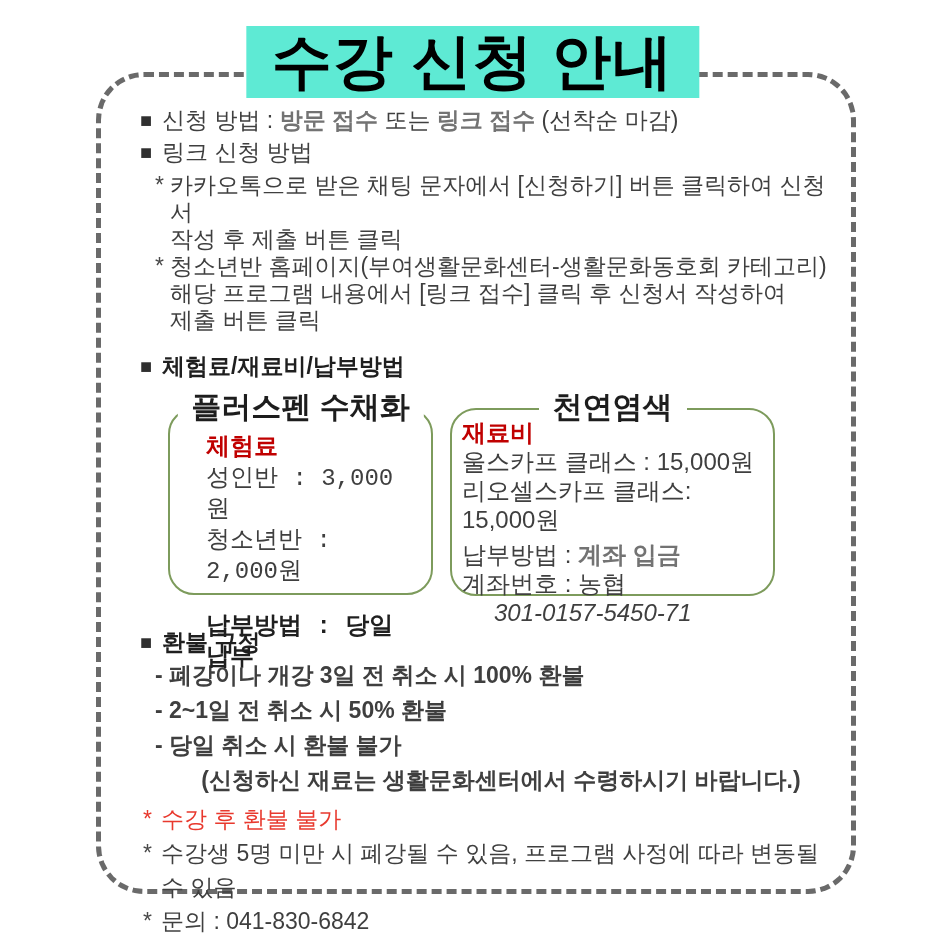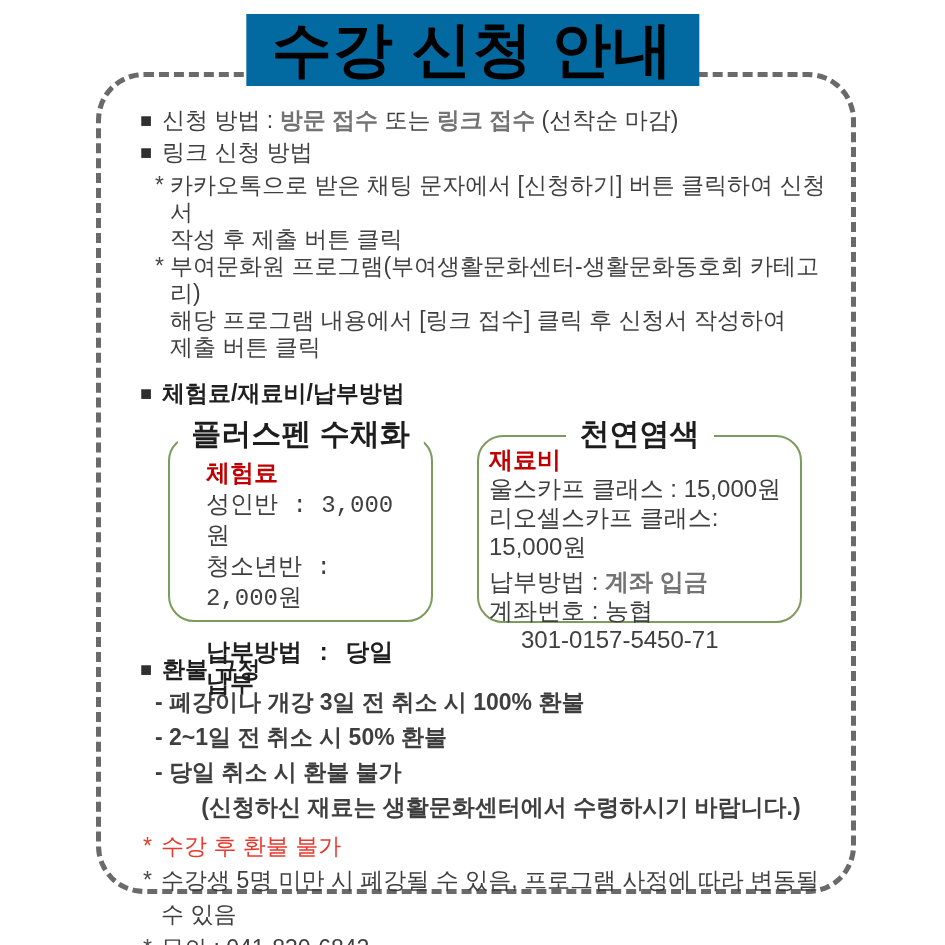--- a/index.html
+++ b/index.html
@@ -20,24 +20,24 @@
     width: 760px; height: 822px;
     box-sizing: border-box;
     border: 5px dashed #6a6a6a;
     border-radius: 48px;
     z-index: 1;
   }
 
   
   .title {
     position: absolute;
-    top: 14px; left: 50%;
+    top: 26px; left: 50%;
     transform: translateX(-50%);
     z-index: 2;
-    background: #0369a1;
+    background: #5eead4;
     padding: 0 26px;
     font-size: 60px;
     font-weight: 800;
     letter-spacing: 1px;
     color: #000000;
     white-space: nowrap;
     line-height: 1.2;
   }
 
   .content {
@@ -65,21 +65,21 @@
     color: #4a4a4a;
   }
 
   .fees-heading { margin-top: 16px; line-height: 32px; }
 
   
   .boxes {
     display: flex;
     margin-left: 28px;
     margin-top: 26px;
-    gap: 44px;
+    gap: 17px;
   }
   .fee-box {
     position: relative;
     box-sizing: border-box;
     border: 2px solid #7d9b5c;
     border-radius: 26px;
     font-size: 24px;
   }
   .fee-box.watercolor { width: 265px; height: 187px; }
   .fee-box.dyeing     { width: 325px; height: 188px; }
@@ -93,21 +93,21 @@
     font-weight: 700;
     color: #1d1d1d;
     white-space: nowrap;
     line-height: 1.1;
   }
   .fee-label { color: #c00000; font-weight: 700; }
   .watercolor .inner { padding: 22px 16px 0 36px; line-height: 31px; font-family: Liberation Mono, monospace; }
   .watercolor .payment { margin-top: 24px; font-weight: 700; color: #1f1f1f; }
   .dyeing .inner { padding: 8px 12px 0 10px; line-height: 29px; }
   .dyeing .payment { margin-top: 6px; }
-  .dyeing .acct-num { padding-left: 32px; }
+  .dyeing .acct-num { padding-left: 32px; font-style: italic; }
 
   
   .refund-heading { margin-top: 30px; line-height: 32px; }
   .refund-lines { margin-top: 0; }
   .refund-line { line-height: 35px; padding-left: 15px; font-weight: bold; }
   .refund-line.paren { padding-left: 22px; text-align: center; }
 
   
   .footnotes { margin-top: 4px; padding-left: 3px; }
   .footnote { line-height: 34px; display: flex; }
@@ -137,21 +137,21 @@
       <div class="subline">
         <span class="mark">*</span>
         <span>카카오톡으로 받은 채팅 문자에서 [신청하기] 버튼 클릭하여 신청서</span>
       </div>
       <div class="subline">
         <span class="mark"></span>
         <span>작성 후 제출 버튼 클릭</span>
       </div>
       <div class="subline">
         <span class="mark">*</span>
-        <span>부여문화원 프로그램(부여생활문화센터-생활문화동호회 카테고리)</span>
+        <span>청소년반 홈페이지(부여생활문화센터-생활문화동호회 카테고리)</span>
       </div>
       <div class="subline">
         <span class="mark"></span>
         <span>해당 프로그램 내용에서 [링크 접수] 클릭 후 신청서 작성하여</span>
       </div>
       <div class="subline">
         <span class="mark"></span>
         <span>제출 버튼 클릭</span>
       </div>
     </div>

